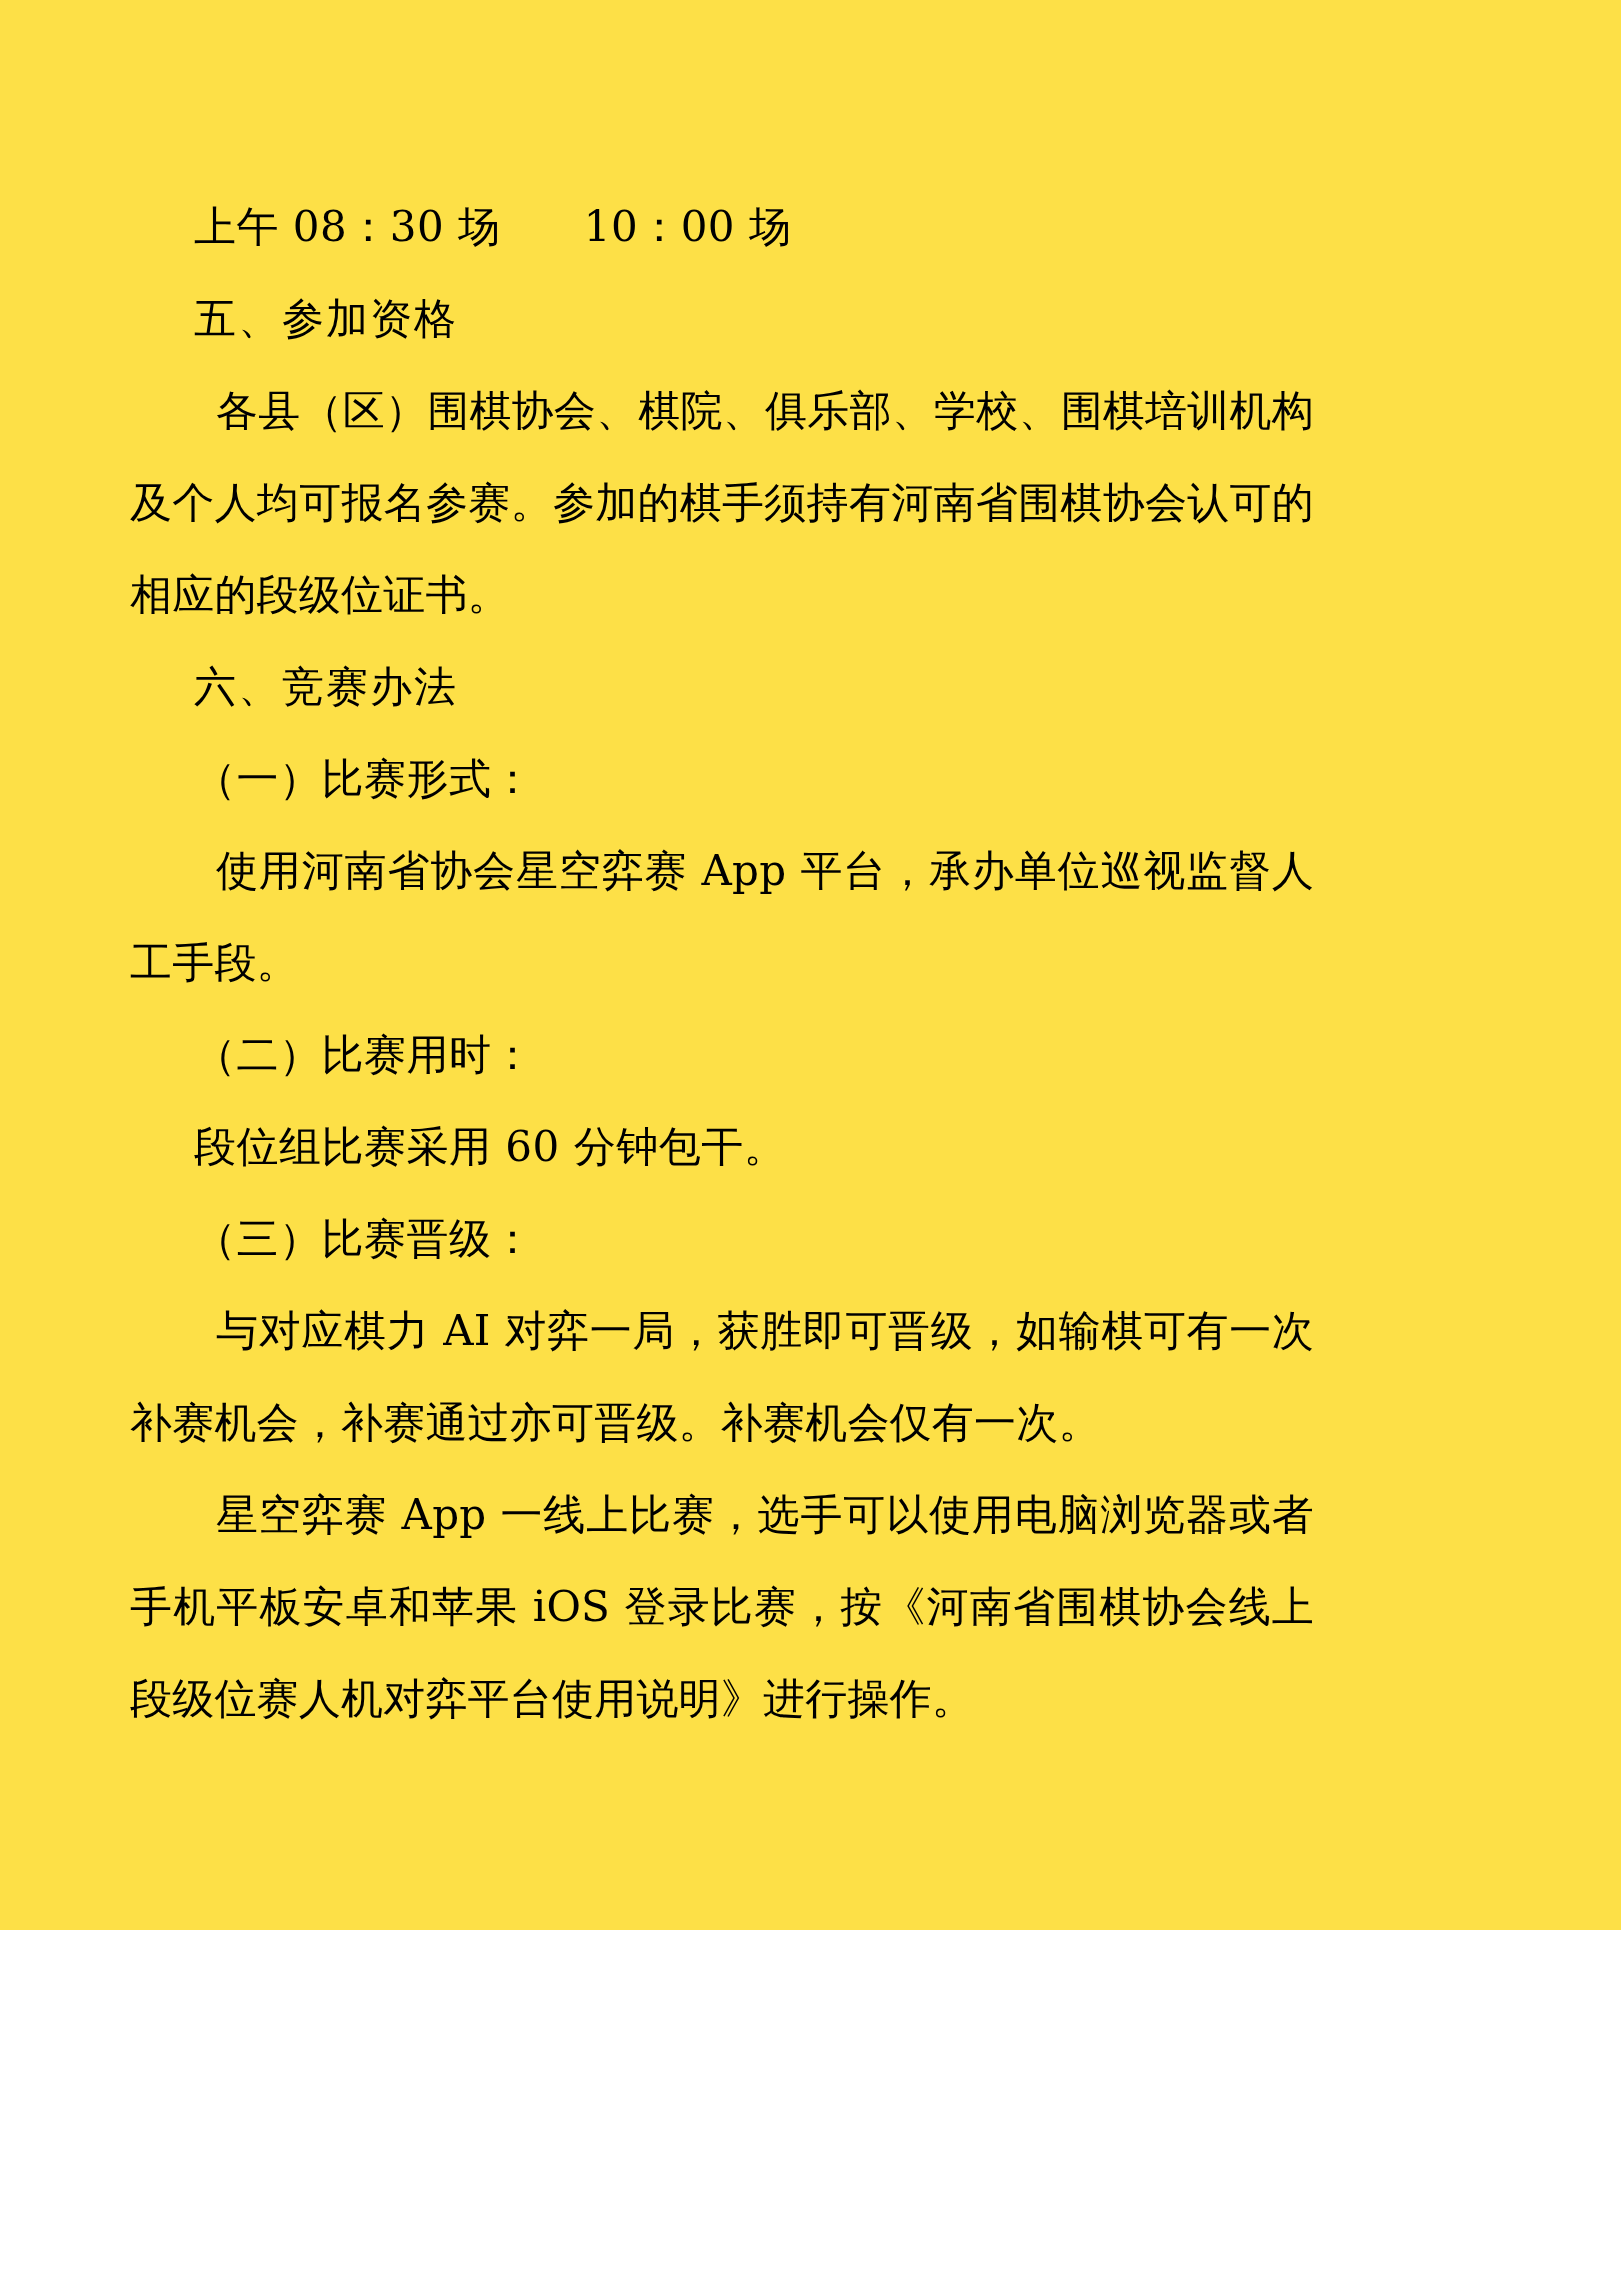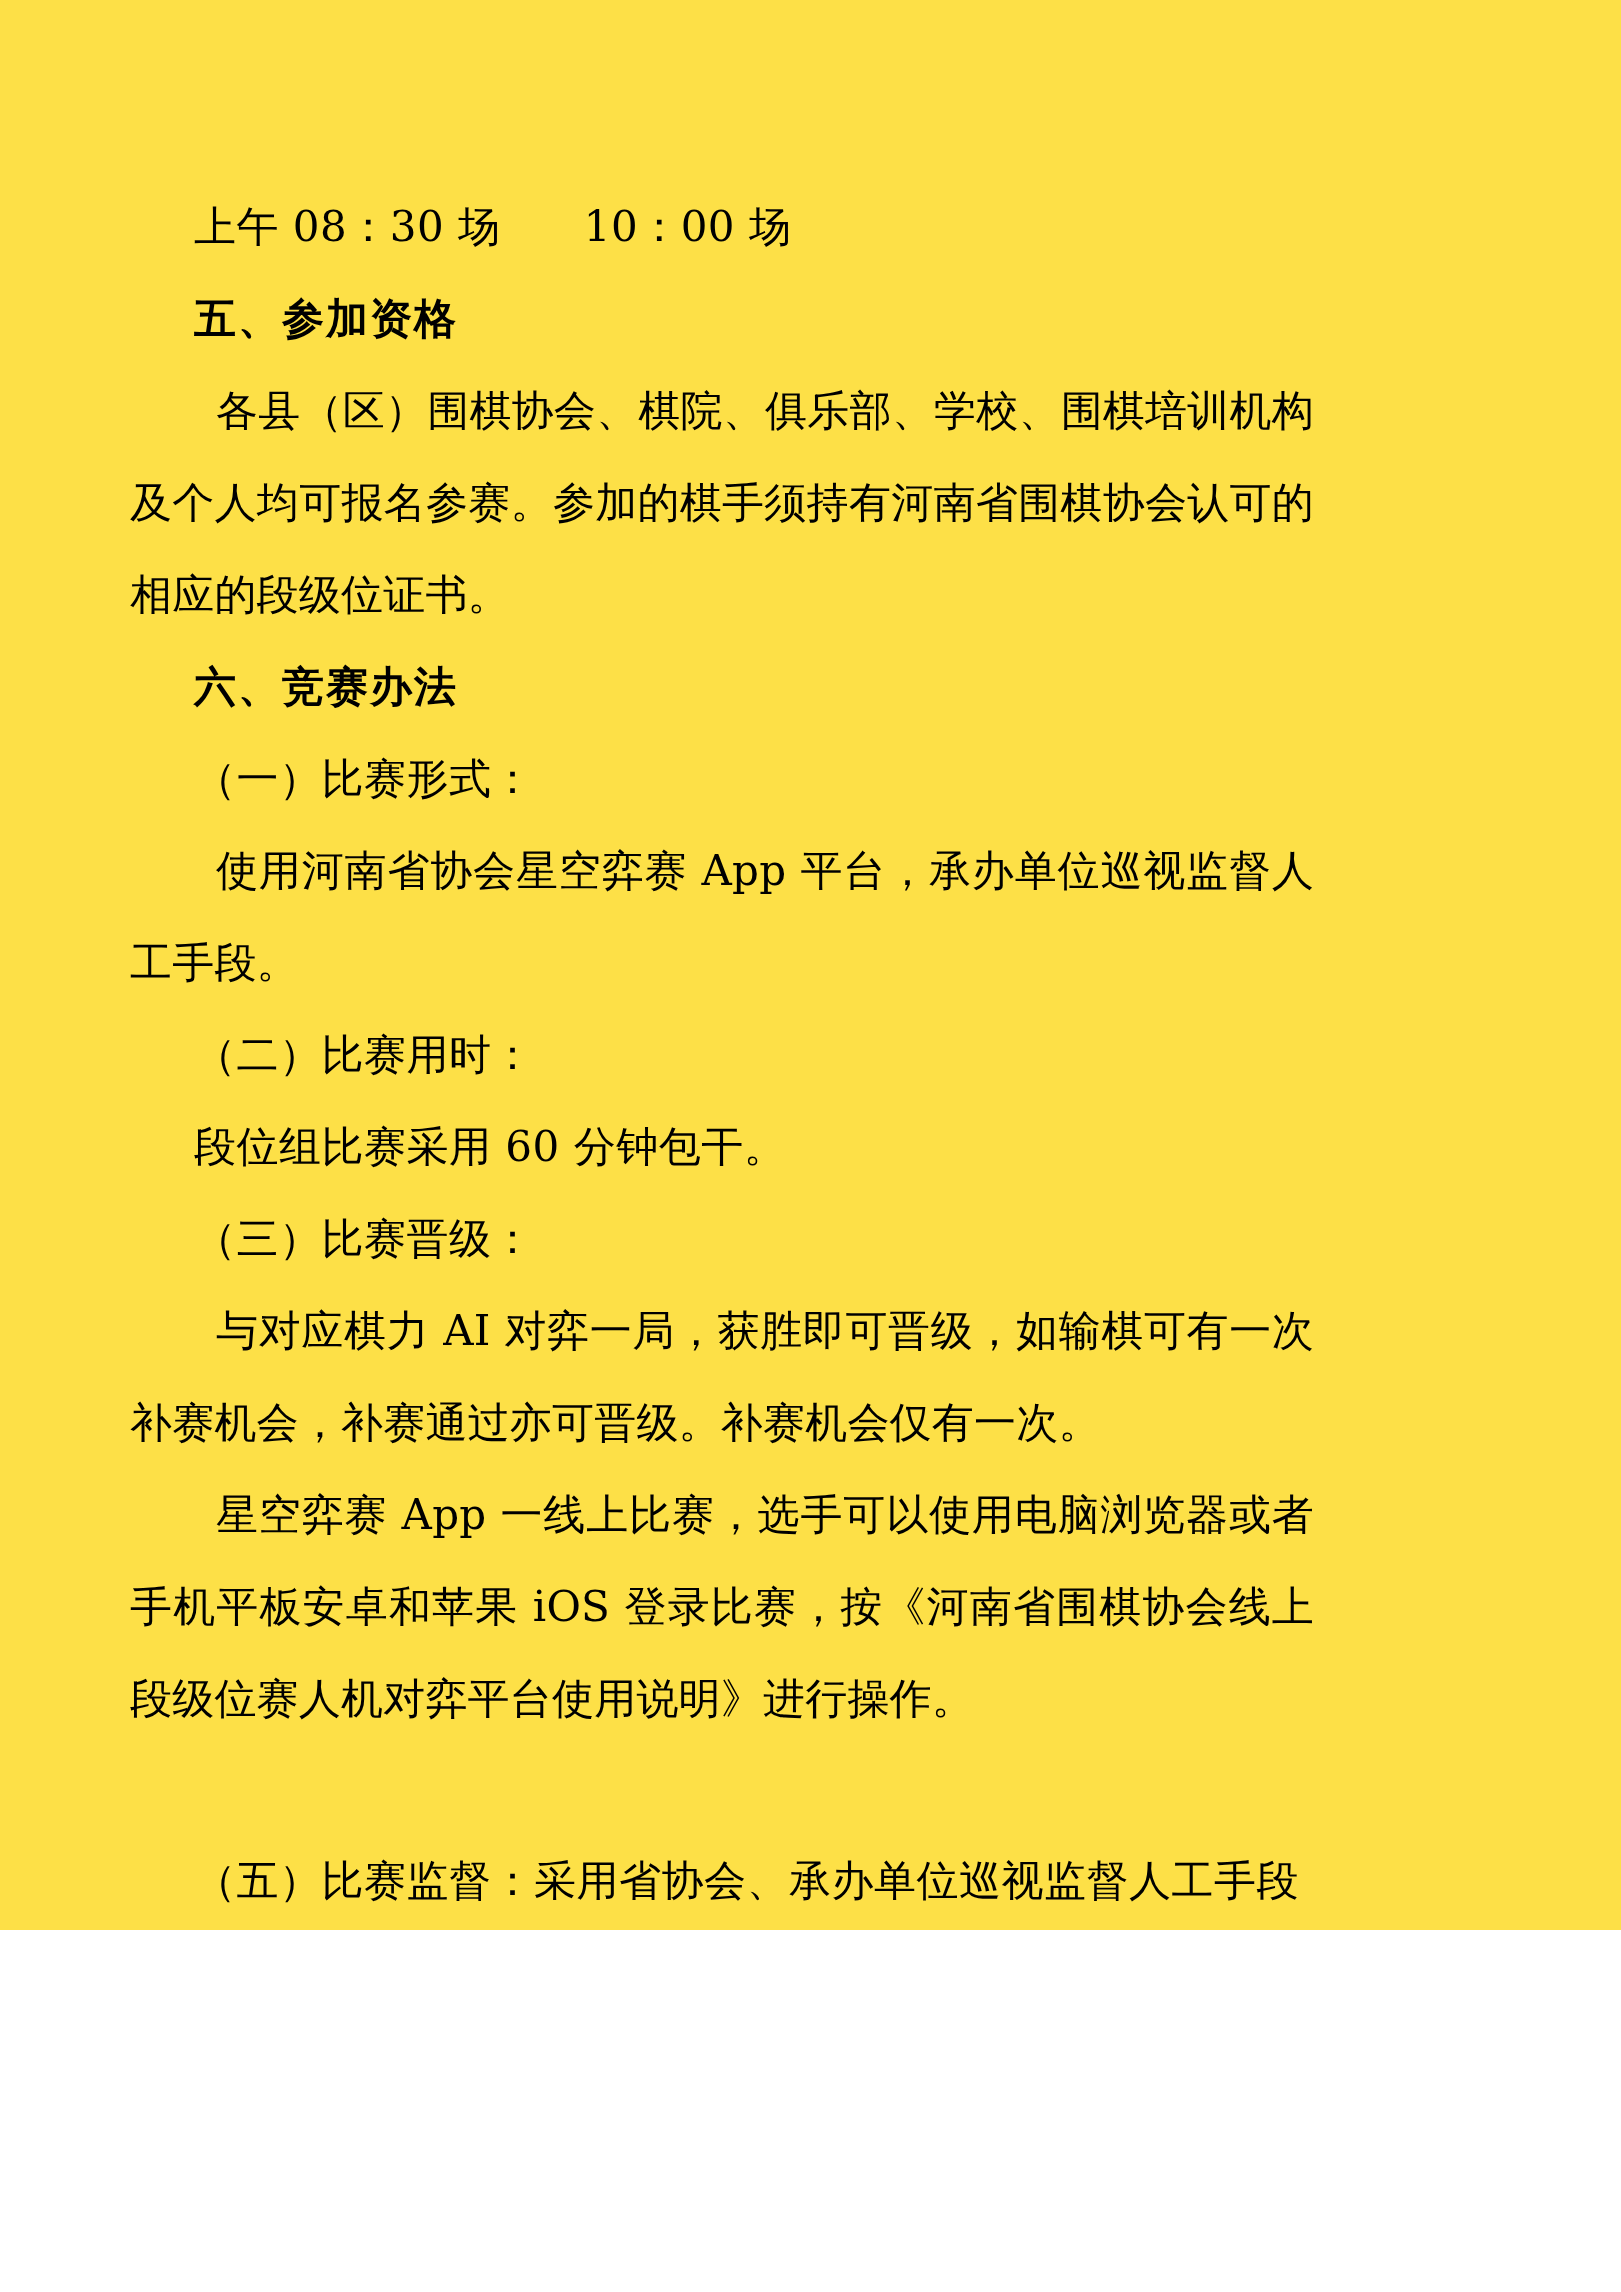--- a/index.html
+++ b/index.html
@@ -27,21 +27,21 @@
     font-size: 42px;
     line-height: 92px;
     letter-spacing: 0.5px;
     white-space: pre;
     font-family: "DejaVu Serif", "Liberation Serif", serif;
   }
   .indent {
     text-indent: 86px;
   }
   .heading {
-    font-weight: bold;
+    font-weight: normal;
     text-indent: 86px;
     letter-spacing: 2px;
   }
   .para {
     font-size: 42px;
     line-height: 92px;
     text-indent: 86px;
     text-align: justify;
     text-justify: inter-ideograph;
     letter-spacing: 0.2px;
@@ -73,17 +73,16 @@
     <div class="line indent">（二）比赛用时：</div>
     <div class="line indent">段位组比赛采用 60 分钟包干。</div>
 
     <div class="line indent">（三）比赛晋级：</div>
     <div class="para">与对应棋力 AI 对弈一局，获胜即可晋级，如输棋可有一次补赛机会，补赛通过亦可晋级。补赛机会仅有一次。</div>
 
     <div class="para">星空弈赛 App 一线上比赛，选手可以使用电脑浏览器或者手机平板安卓和苹果 iOS 登录比赛，按《河南省围棋协会线上段级位赛人机对弈平台使用说明》进行操作。</div>
 
     <div class="spacer"></div>
 
-    <div class="line indent tight">（五）比赛监督：采用省协会、承办单位巡视监督人工手段</div>
 
   </div>
 </div>
 
 
 </body></html>

